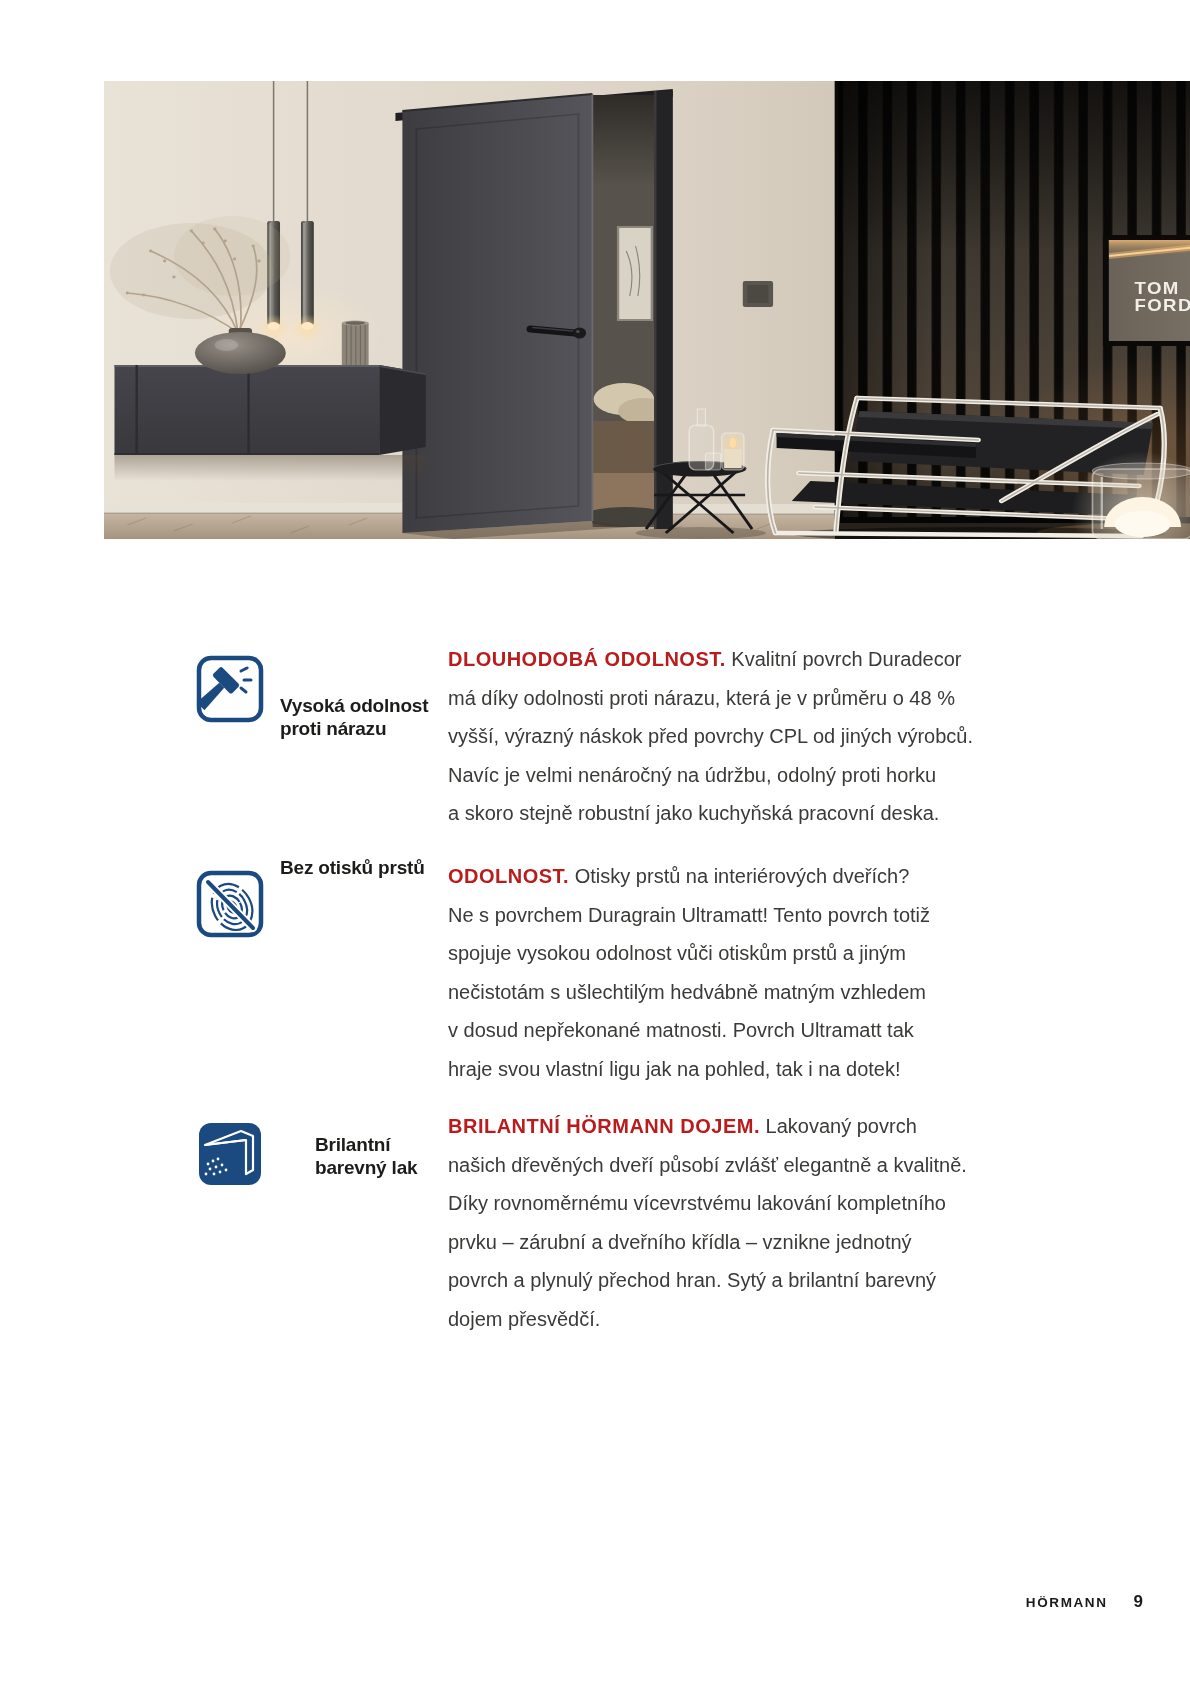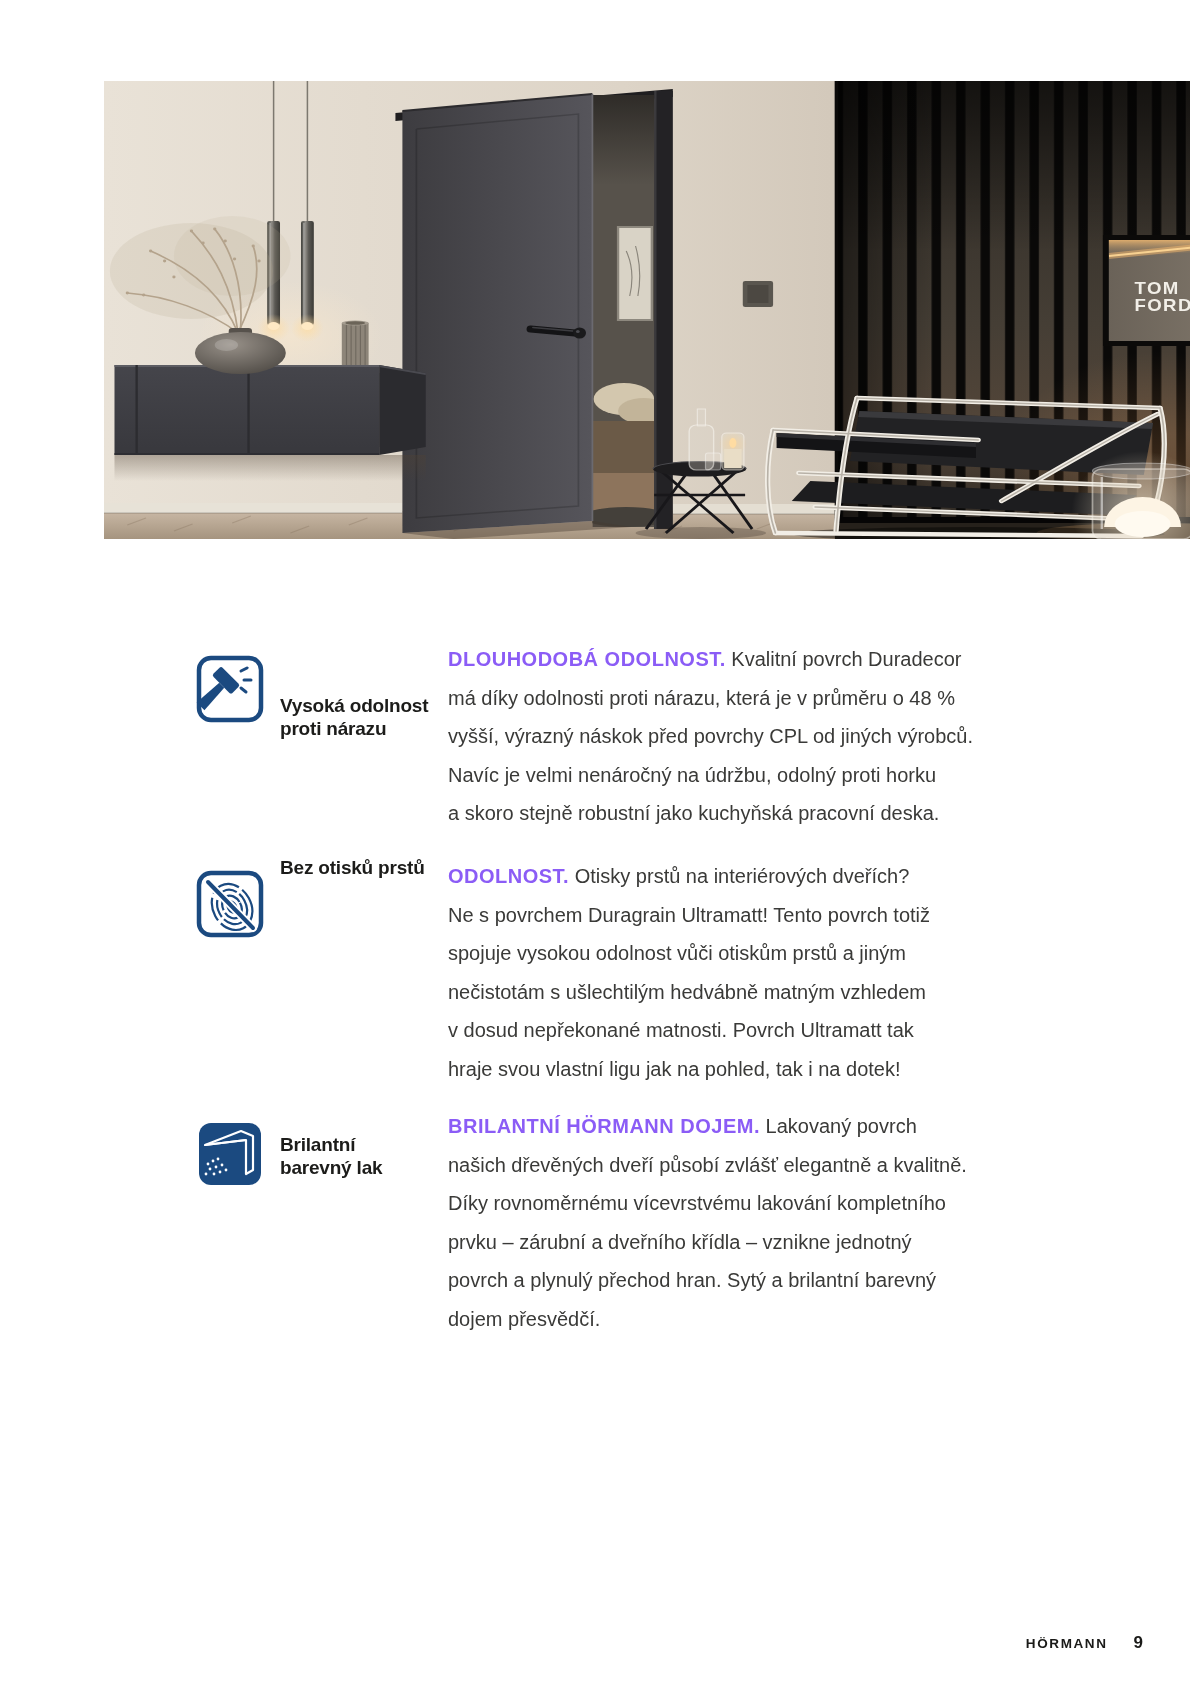--- a/index.html
+++ b/index.html
@@ -11,23 +11,23 @@
   .photo svg{display:block;width:100%;height:100%;}
   .feature-icon{position:absolute;left:196px;width:68px;height:68px;}
   .feature-icon svg{display:block;width:100%;height:100%;}
   .feature-label{
     position:absolute;left:280px;font-weight:bold;font-size:19px;line-height:23px;
     color:#1c1c1a;white-space:pre-line;letter-spacing:-0.2px;
   }
   .feature-para{
     position:absolute;left:448px;width:632px;font-size:20px;line-height:38.5px;color:#3a3a38;
   }
-  .feature-para .heading{font-weight:bold;color:#8b5cf6;letter-spacing:0.5px;}
+  .feature-para .heading{font-weight:bold;color:#b91c1c;letter-spacing:0.5px;}
   .feature-para .body{white-space:pre-line;margin-top:41px;}
-  .footer{position:absolute;top:1592px;right:47px;display:flex;align-items:baseline;gap:26px;margin-top:41px;}
+  .footer{position:absolute;top:1592px;right:47px;display:flex;align-items:baseline;gap:26px;}
   .footer .brand{font-size:13.5px;font-weight:bold;letter-spacing:1.6px;color:#1a1a18;}
   .footer .pagenum{font-size:17px;font-weight:bold;color:#1a1a18;}
 </style>
 </head>
 <body>
 
 <div class="page">
 
   <div class="photo">
     <svg viewBox="0 0 990 458" preserveAspectRatio="none">
@@ -385,21 +385,21 @@
         <circle cx="14" cy="49" r="1.4"></circle>
           <circle cx="20" cy="47" r="1.4"></circle>
           <circle cx="26" cy="45" r="1.4"></circle>
         <circle cx="18" cy="54" r="1.4"></circle>
           <circle cx="24" cy="52" r="1.4"></circle>
           <circle cx="30" cy="50" r="1.4"></circle>
         <circle cx="10" cy="54" r="1.4"></circle>
       </g>
     </svg>
   </div>
-  <div class="feature-label" style="top:1133px;">Brilantní
+  <div class="feature-label" style="top:1133px;margin-left:35px;">Brilantní
 barevný lak</div>
   <div class="feature-para" style="top:1107px;"><span class="heading">BRILANTNÍ HÖRMANN DOJEM.</span><span class="body"> Lakovaný povrch
 našich dřevěných dveří působí zvlášť elegantně a kvalitně.
 Díky rovnoměrnému vícevrstvému lakování kompletního
 prvku – zárubní a dveřního křídla – vznikne jednotný
 povrch a plynulý přechod hran. Sytý a brilantní barevný
 dojem přesvědčí.</span></div>
 
   <div class="footer">
     <span class="brand">HÖRMANN</span>

